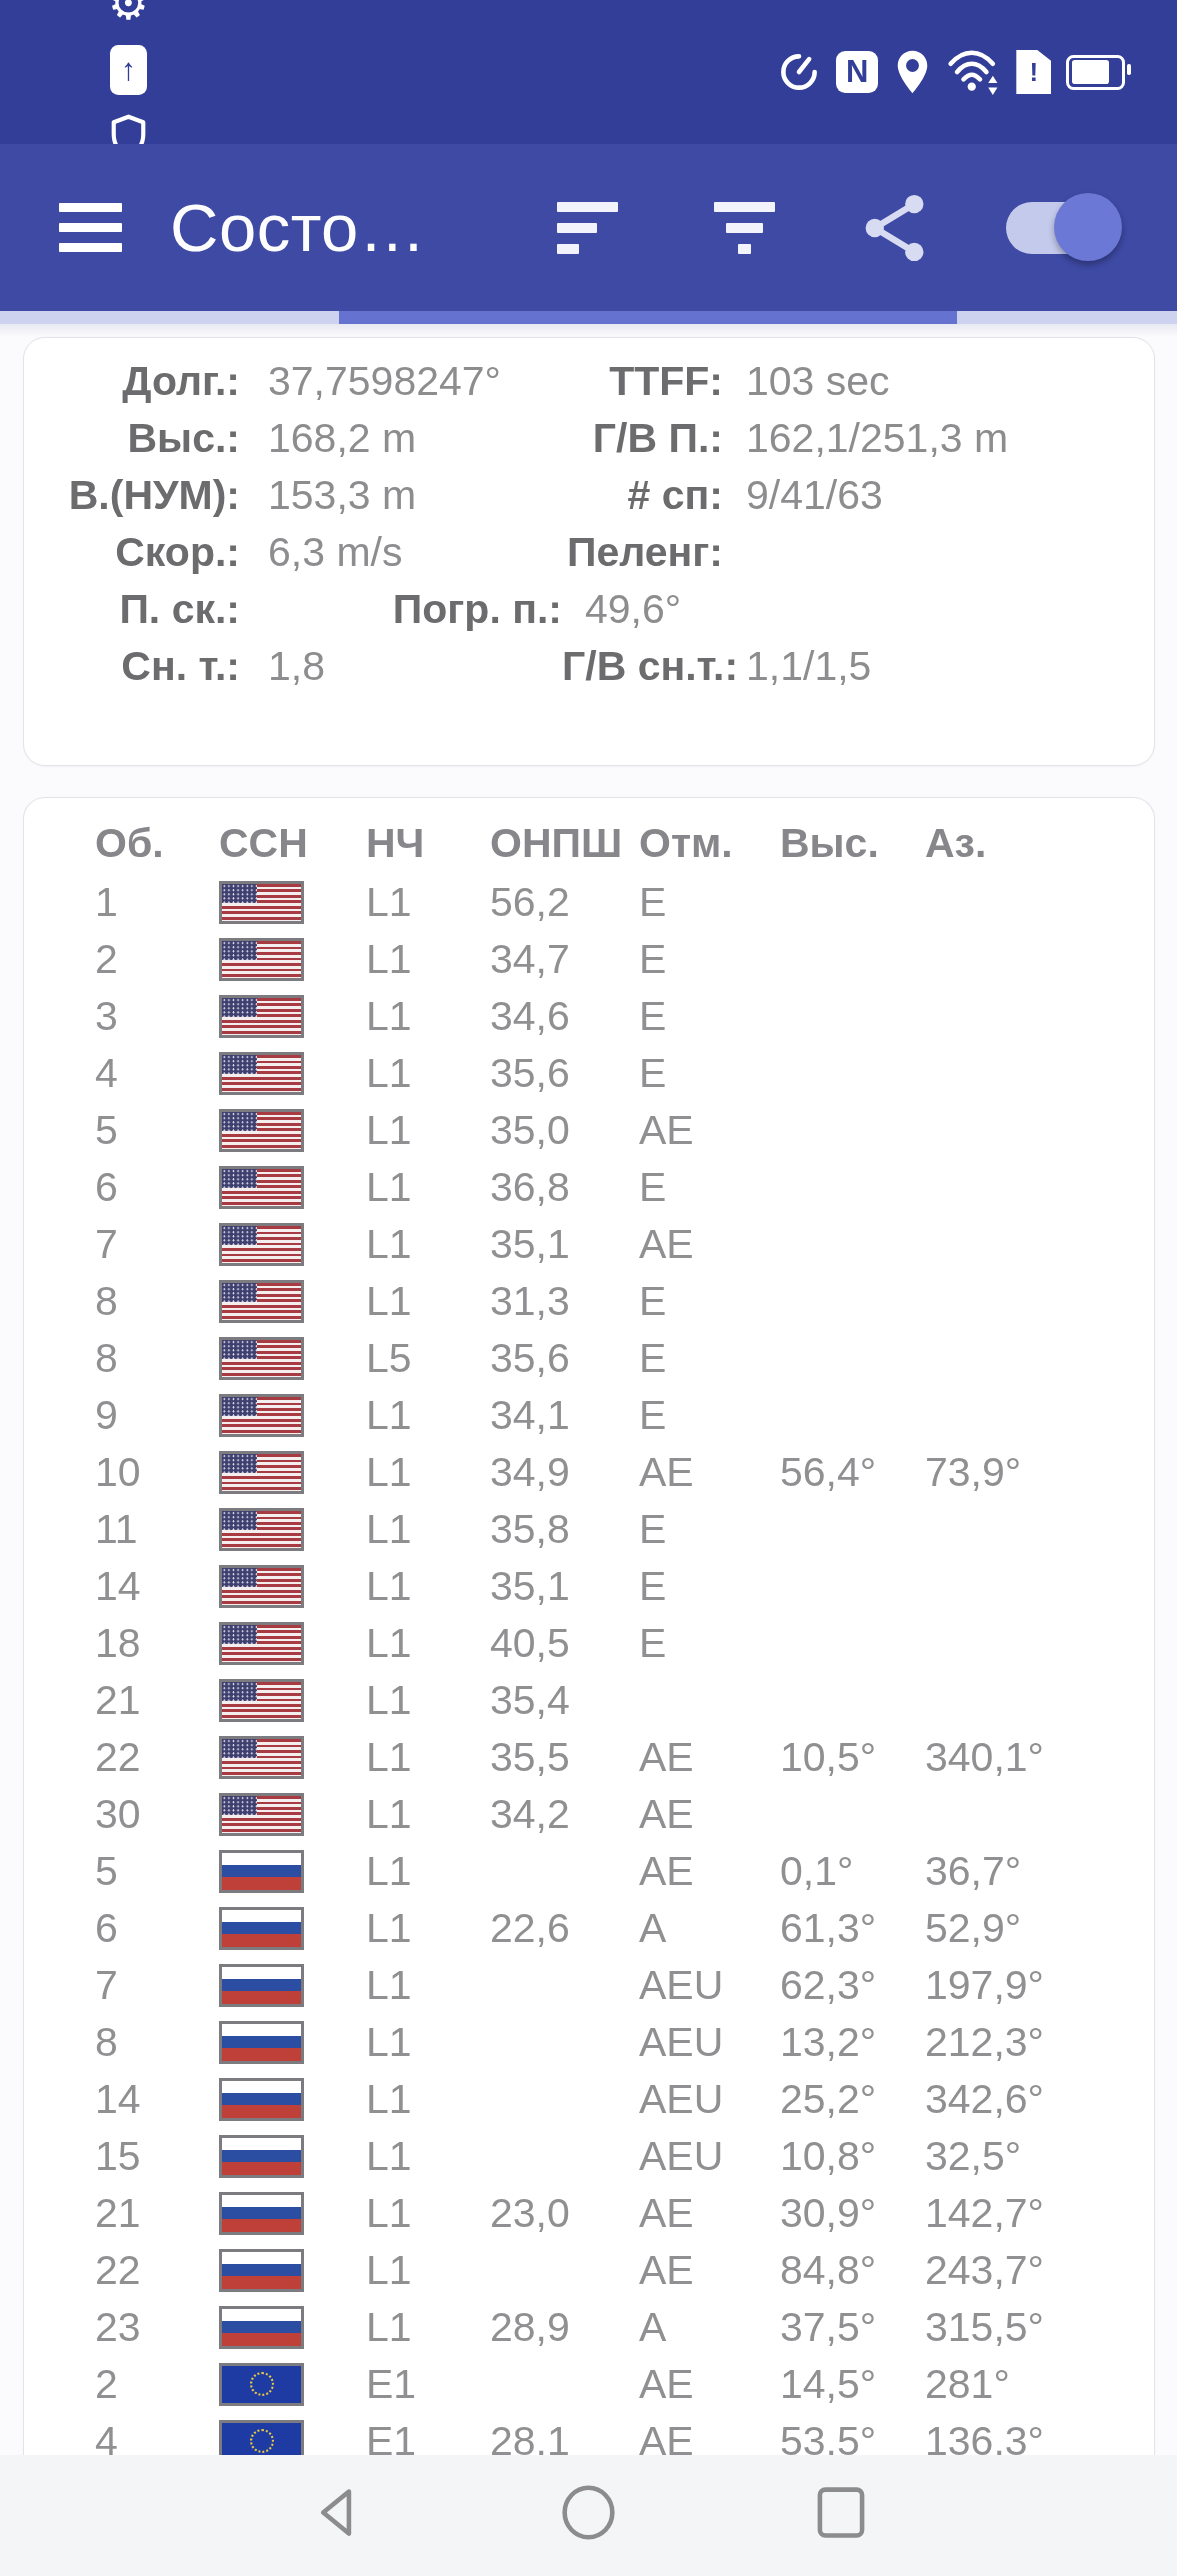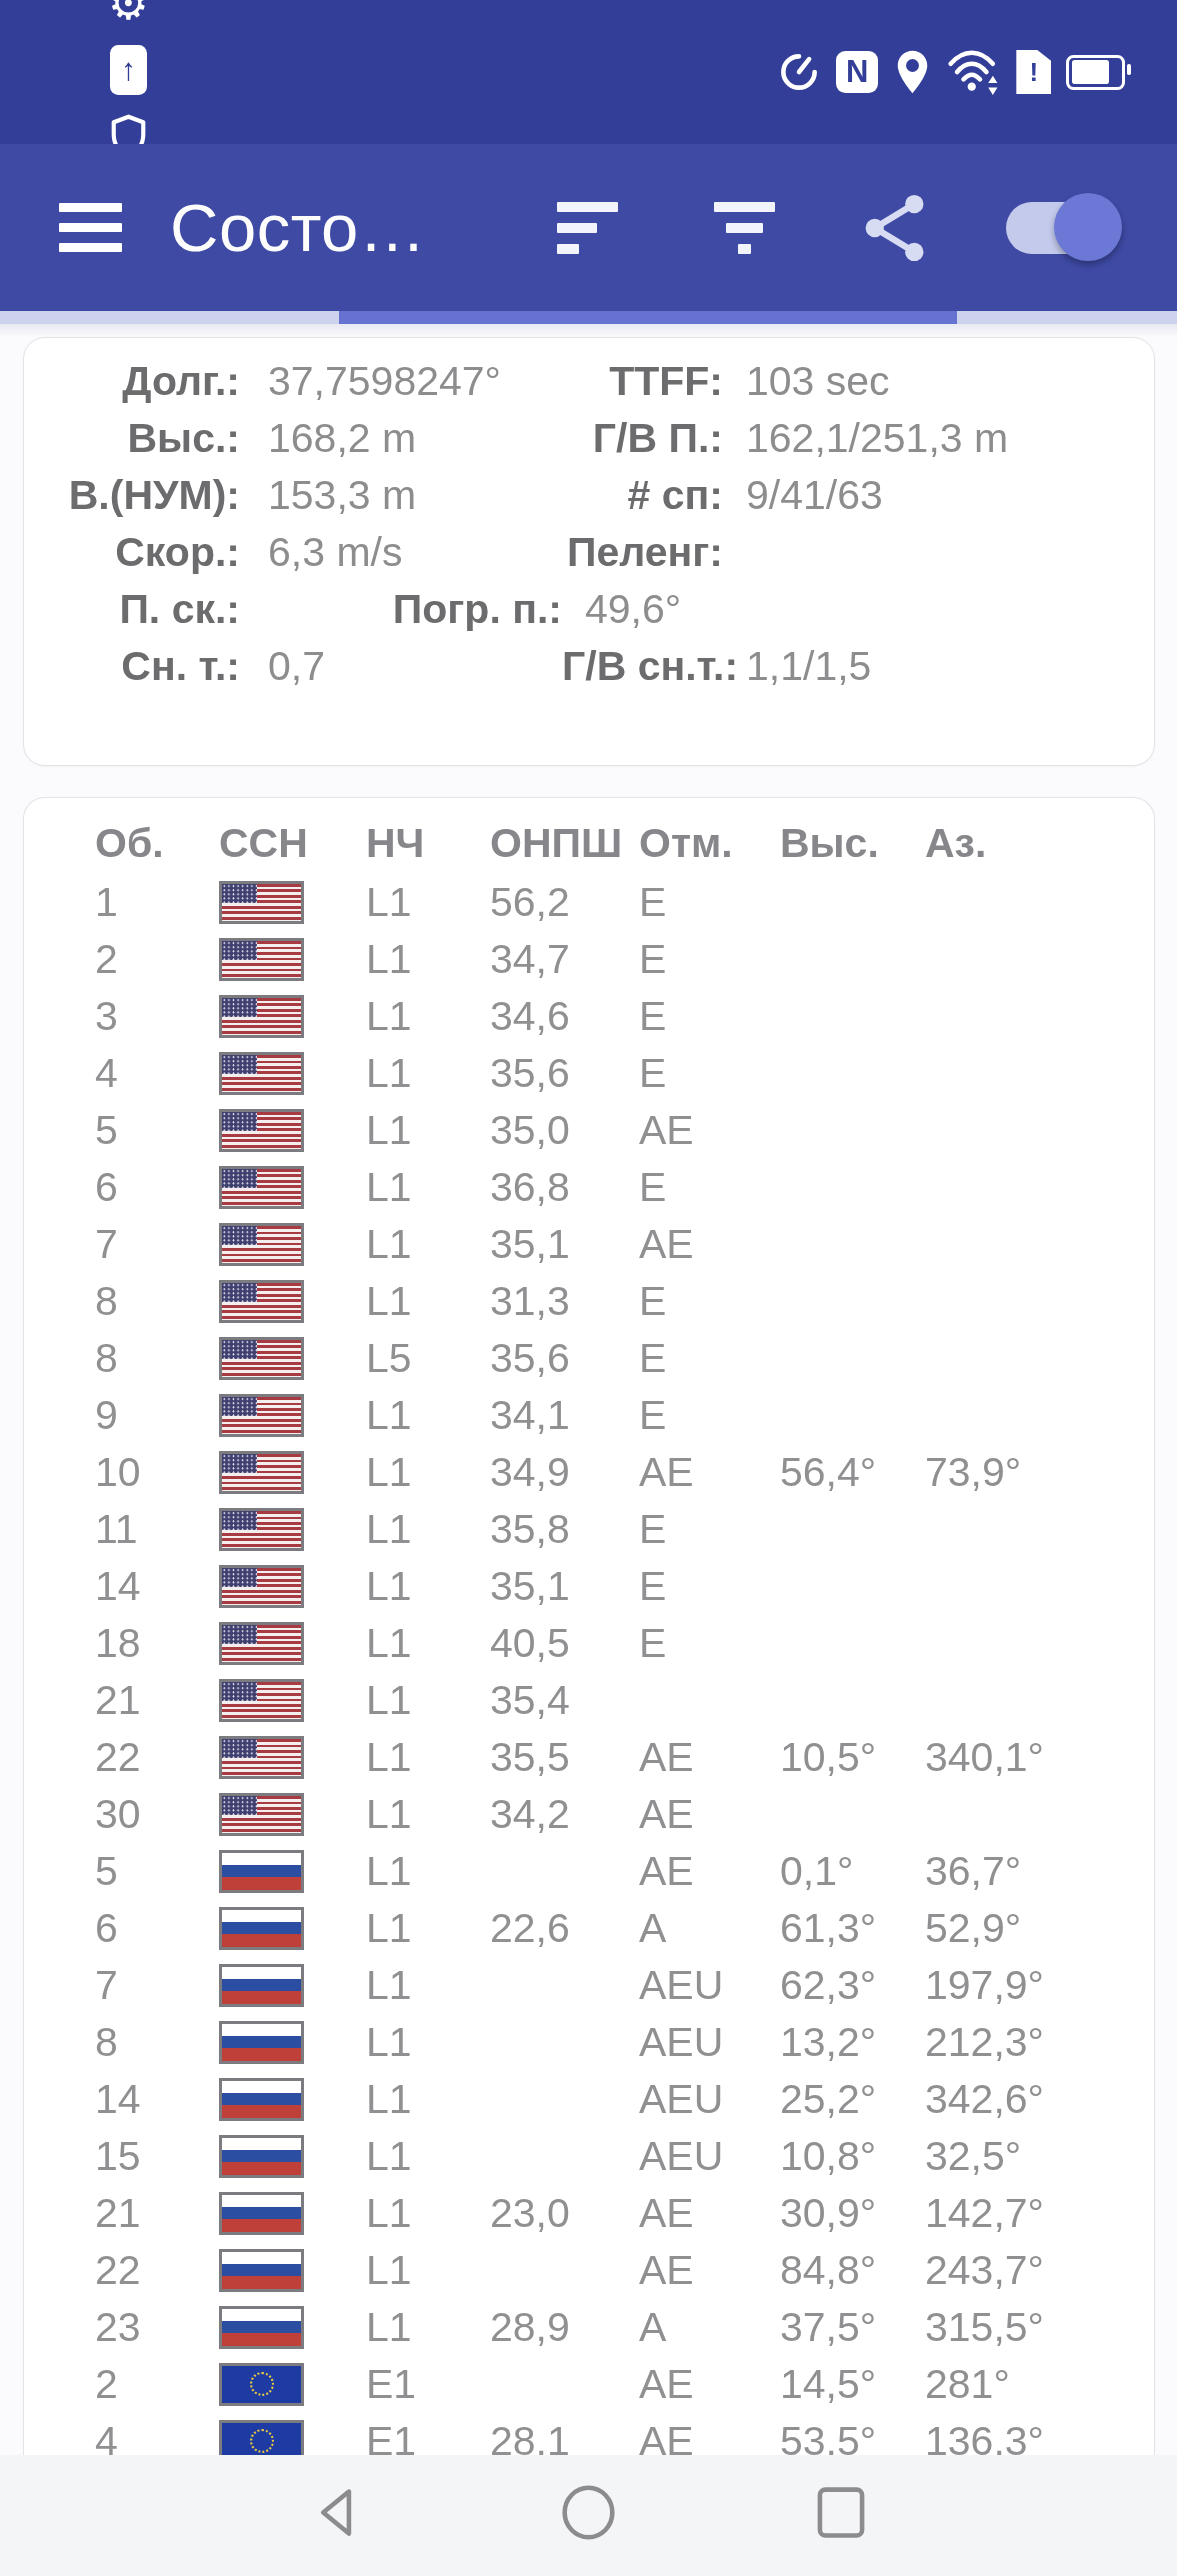--- a/index.html
+++ b/index.html
@@ -181,21 +181,21 @@
           <span class="iv">6,3 m/s</span>
           <span class="rl">Пеленг:</span>
         </div>
         <div class="info-row">
           <span class="il">П. ск.:</span>
           <span class="rl">Погр. п.:</span>
           <span class="rv">49,6°</span>
         </div>
         <div class="info-row">
           <span class="il">Сн. т.:</span>
-          <span class="iv">0,7</span>
+          <span class="iv">1,8</span>
           <span class="rl">Г/В сн.т.:</span>
           <span class="rv">1,1/1,5</span>
         </div>
       </div>
   </div>
 
   <div class="card sat-card">
     <div class="sat-grid sat-header">
         <span>Об.</span>
         <span>ССН</span>

